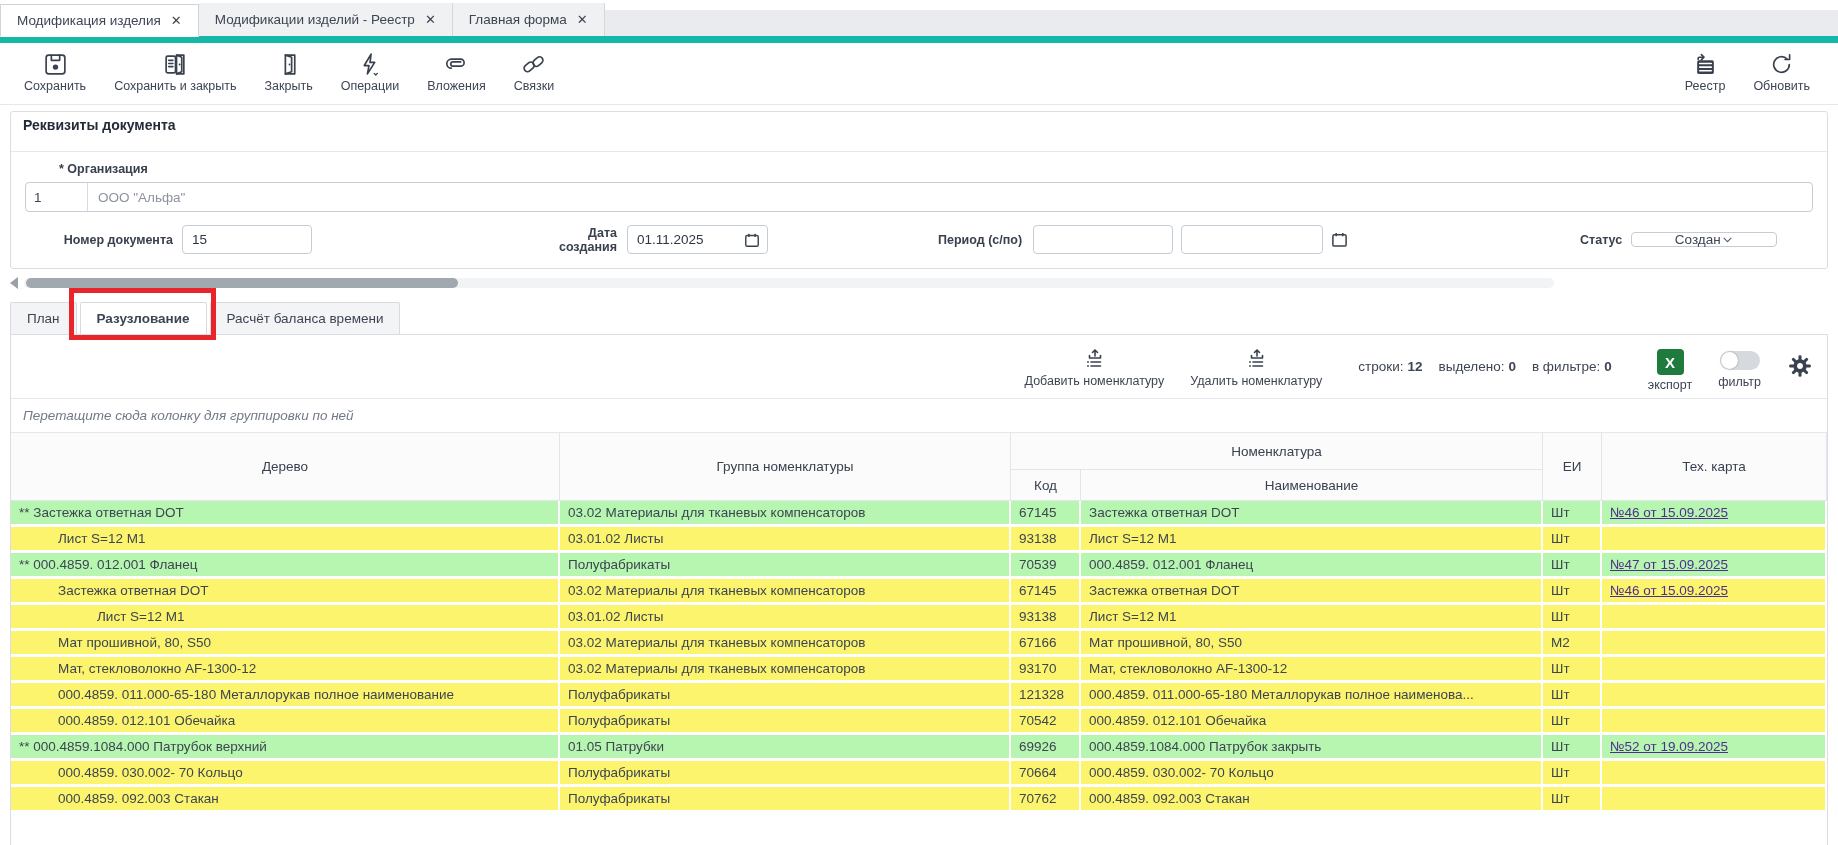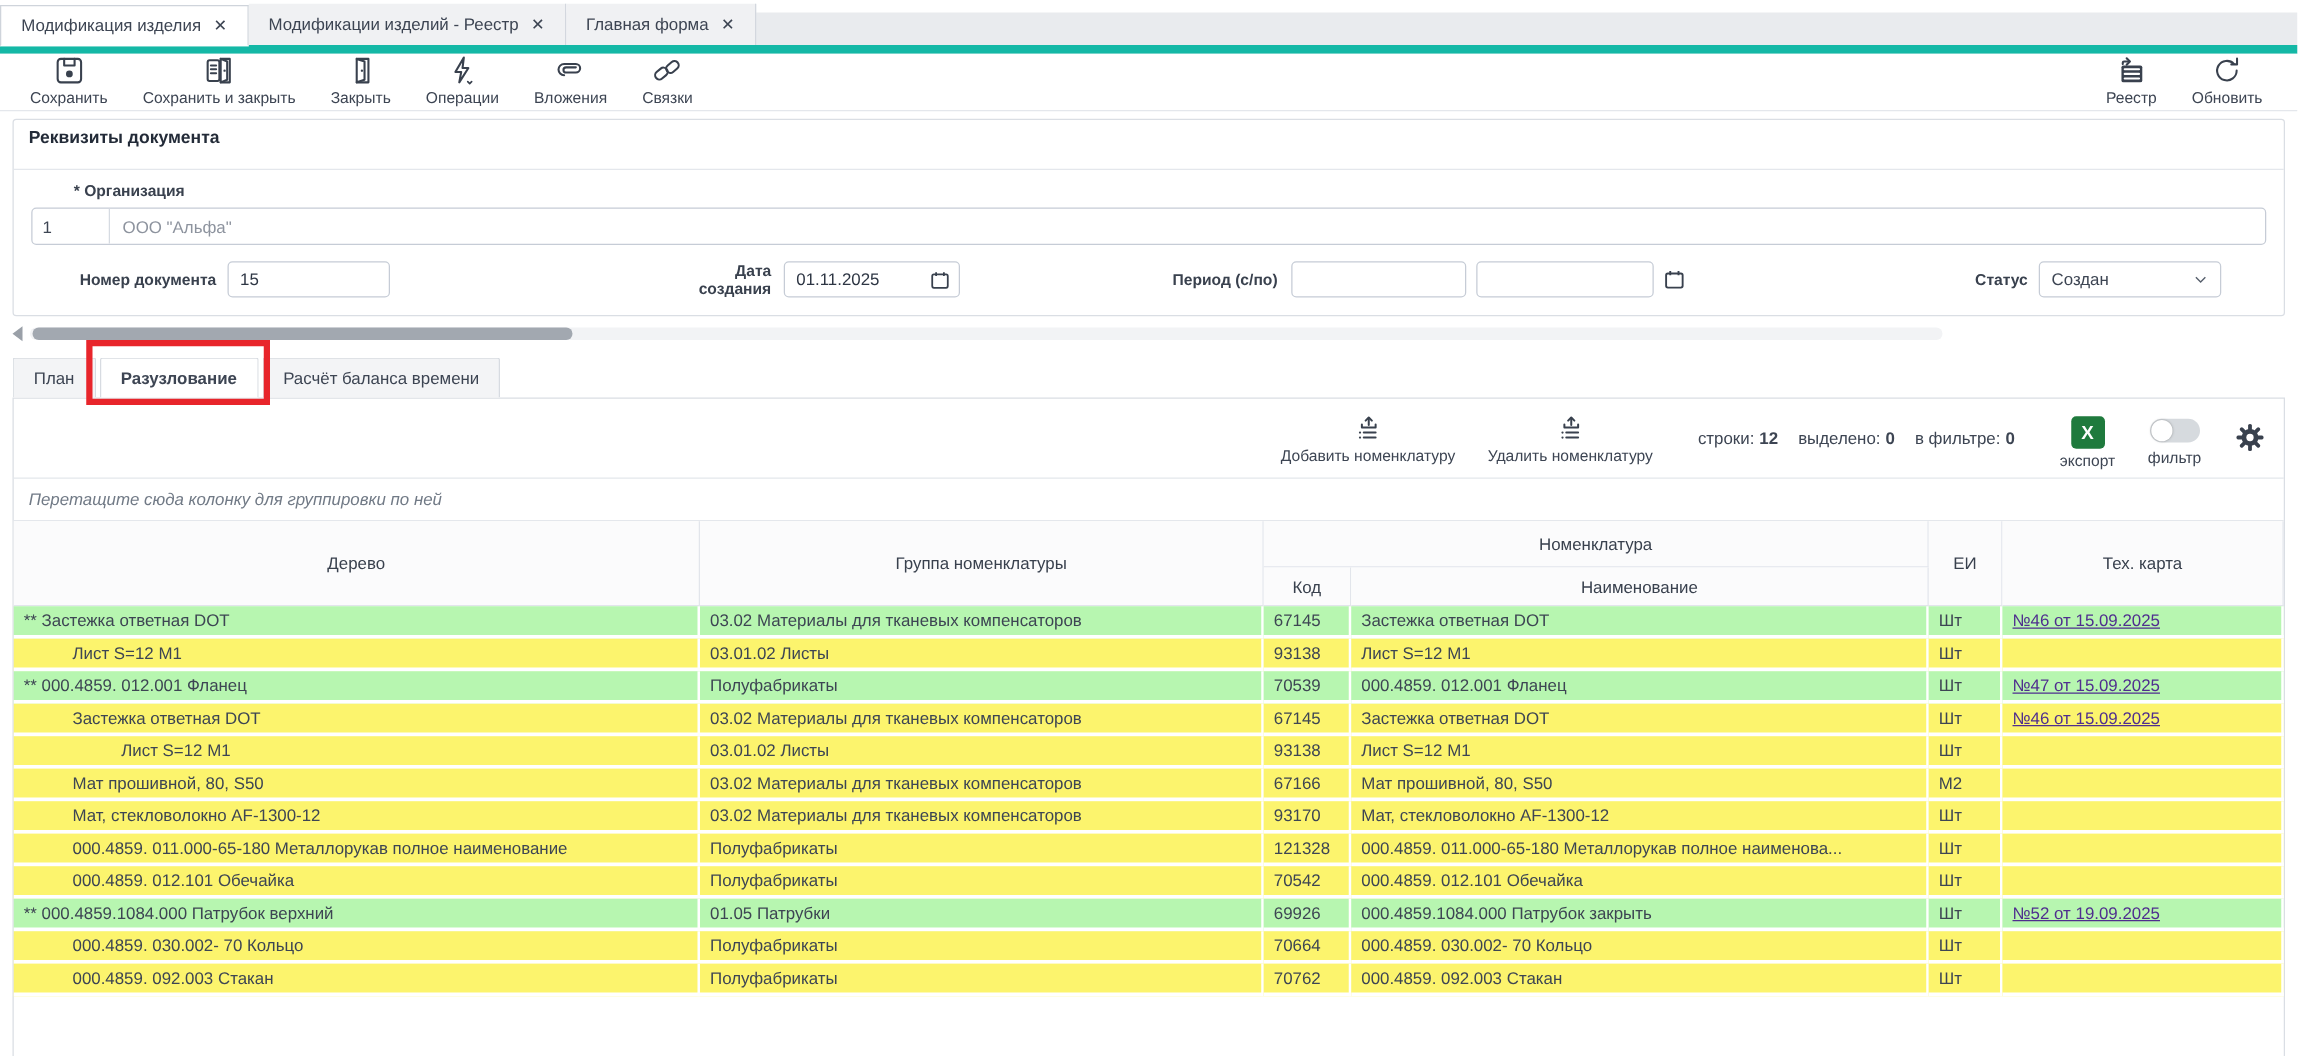--- a/index.html
+++ b/index.html
@@ -8,43 +8,43 @@
 
   
   .tabbar { height:33px; background:#e9ebee; display:flex; align-items:flex-end; border-bottom:7px solid #14b8a6;margin-top:10px; }
   .wtab { height:33px; display:flex; align-items:center; gap:10px; padding:0 16px;
     font-size:13.5px; background:#f0f1f3; border-right:1px solid #d3d7de; cursor:default; }
   .wtab .x { font-size:13px; color:#3d4553; font-weight:bold; }
   .wtab.active { background:#fff; border-top:1px solid #cfd4db; border-left:1px solid #cfd4db;
     border-right:1px solid #cfd4db; border-bottom:1px solid #fff; margin-bottom:-1px; }
 
   
-  .toolbar { height:46px; background:#fff; display:flex; align-items:center; padding:2px 14px 4px 10px; border-bottom:1px solid #e4e7ec; }
+  .toolbar { height:62px; background:#fff; display:flex; align-items:center; padding:2px 14px 4px 10px; border-bottom:1px solid #e4e7ec; }
   .tbtn { display:flex; flex-direction:column; align-items:center; gap:2px; padding:2px 14px; font-size:12.5px; cursor:pointer; }
   .tbtn svg { width:25px; height:25px; stroke:#39414e; fill:none; stroke-width:1.6; stroke-linecap:round; stroke-linejoin:round; }
   .tb-spacer { flex:1; }
 
   
   .panel { margin:6px 10px 0 10px; border:1px solid #dadee4; border-radius:3px; background:#fff; }
   .panel-title { padding:5px 12px 18px 12px; font-size:14px; font-weight:bold; color:#232b38; border-bottom:1px solid #e4e7ec; }
   .req-body { padding:10px 14px 14px 14px; }
   .field-label { font-size:12.5px; font-weight:600; color:#39414e; }
   .org-label { margin-left:34px; margin-bottom:6px; }
   .org-field { display:flex; height:30px; border:1px solid #c6ccd6; border-radius:4px; overflow:hidden; }
   .org-code { width:62px; border-right:1px solid #d6dbe2; display:flex; align-items:center; padding:0 8px; font-size:13.5px; }
   .org-name { flex:1; display:flex; align-items:center; padding:0 10px; font-size:13.5px; color:#8d939e; }
   .req-row { display:flex; align-items:center; margin-top:13px; }
   .req-row .field-label { text-align:right; }
   .inp { height:29px; border:1px solid #c6ccd6; border-radius:4px; background:#fff; font-size:13.5px;
     color:#2e3644; padding:0 9px; font-family:inherit; outline:none; }
   .date-wrap { position:relative; display:flex; align-items:center; }
   .date-wrap svg.cal { position:absolute; right:8px; width:16px; height:16px; stroke:#39414e; fill:none; stroke-width:1.6; }
   .cal-alone { width:17px; height:17px; stroke:#39414e; fill:none; stroke-width:1.6; margin-left:8px; }
-  .select { width:146px; height:29px; border:1px solid #c6ccd6; border-radius:4px; display:flex; align-items:center;
-    justify-content:space-between; padding:0 9px; font-size:13.5px; cursor:pointer; }
+  .select { width:146px; height:15px; border:1px solid #c6ccd6; border-radius:4px; display:flex; align-items:center;
+    justify-content:center; padding:0 9px; font-size:13.5px; cursor:pointer; }
   .select svg { width:13px; height:13px; stroke:#555e6b; fill:none; stroke-width:2; }
 
   
   .hscroll { margin:8px 10px 4px 10px; height:11px; display:flex; align-items:center; }
   .hs-arrow { width:0; height:0; border-top:6px solid transparent; border-bottom:6px solid transparent;
     border-right:8px solid #9aa0a8; margin-right:6px; cursor:pointer; }
   .hs-track { position:relative; height:10px; width:1530px; background:#f2f3f5; border-radius:6px; }
   .hs-thumb { position:absolute; left:2px; top:0; height:10px; width:432px; background:#a2a8b0; border-radius:6px; cursor:grab; }
 
   

